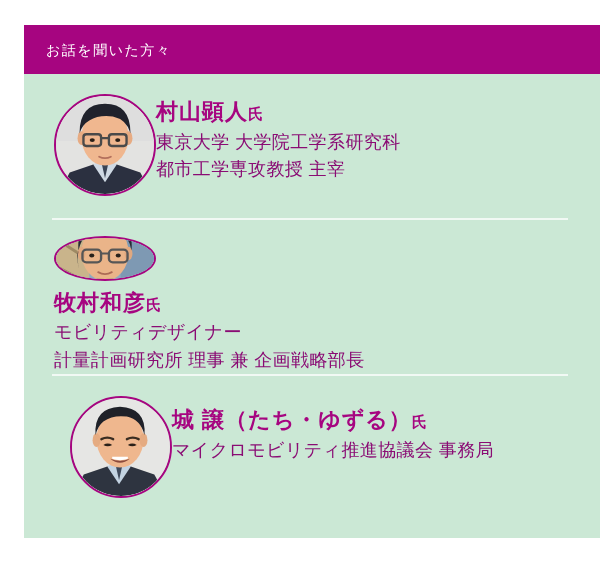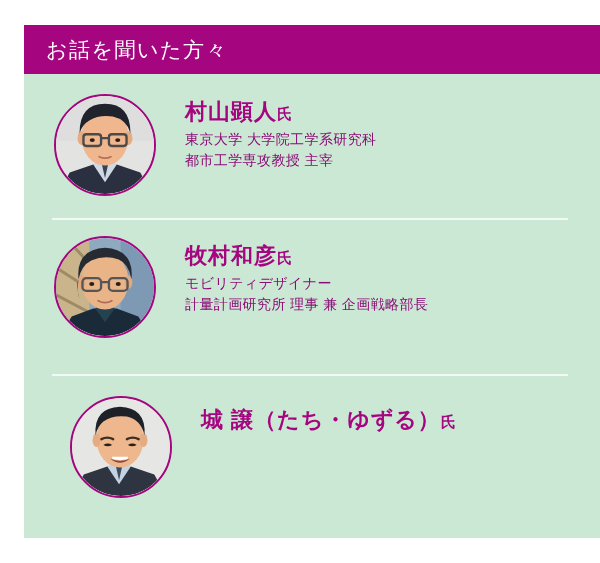--- a/index.html
+++ b/index.html
@@ -25,40 +25,40 @@
   .card-header {
     height: 49px;
     background: #a60580;
     display: flex;
     align-items: center;
     padding-left: 22px;
     box-sizing: border-box;
   }
   .card-header-title {
     color: #ffffff;
-    font-size: 21px;
+    font-size: 14px;
     letter-spacing: 1.5px;
     line-height: 1;
     font-weight: 400;
   }
 
   .card-body {
     background: #cbe8d5;
     height: 464px;
     box-sizing: border-box;
     padding: 0;
   }
 
   .person {
     display: flex;
     align-items: flex-start;
     box-sizing: border-box;
   }
   .person-1 { padding: 18px 0 0 30px; height: 144px; }
-  .person-2 { padding: 14px 0 0 30px; height: 154px; }
+  .person-2 { padding: 14px 0 0 30px; height: 154px; flex-direction: column; }
   .person-3 { padding: 18px 0 0 46px; height: 120px; }
 
   .separator {
     height: 2px;
     background: #f1f9f4;
     margin-left: 28px;
     margin-right: 32px;
   }
 
   .avatar {
@@ -69,21 +69,20 @@
     border: 2px solid #a60580;
     box-sizing: border-box;
     overflow: hidden;
     position: relative;
     background: #d8d8d8;
     margin-top: 2px;
   }
   .avatar svg { display: block; width: 100%; height: 100%; }
 
   .person-text {
-    margin-left: 29px;
     padding-top: 6px;
   }
   .person-2 .person-text { padding-top: 8px; }
   .person-3 .person-text { padding-top: 12px; }
 
   .person-name {
     color: #a60580;
     font-size: 22px;
     font-weight: bold;
     line-height: 1.25;
@@ -92,21 +91,21 @@
     white-space: nowrap;
   }
   .person-name .honorific {
     font-size: 15px;
     font-weight: bold;
     letter-spacing: 0;
   }
 
   .person-affil {
     color: #8a0c74;
-    font-size: 14px;
+    font-size: 18px;
     line-height: 1.52;
     letter-spacing: 0.4px;
     white-space: nowrap;
   }
 </style>
 </head>
 <body>
 
 <div class="card">
 
@@ -220,17 +219,18 @@
             <path d="M57 48 Q61.5 45 66 48 Q61.5 50.5 57 48 Z" fill="#2a2018"></path>
             <path d="M39 62 Q49 70 59 62 Q49 66 39 62 Z" fill="#8c4a3c"></path>
             <path d="M41 62 Q49 65 57 62 L57 60 L41 60 Z" fill="#ffffff"></path>
           </g>
         </svg>
       </div>
       <div class="person-text">
         <div class="person-name">
           <span>城 譲（たち・ゆずる）</span><span class="honorific">氏</span>
         </div>
+        <div class="person-affil">マイクロモビリティ推進協議会 事務局</div>
       </div>
     </div>
 
   </div>
 </div>
 
 </body></html>

